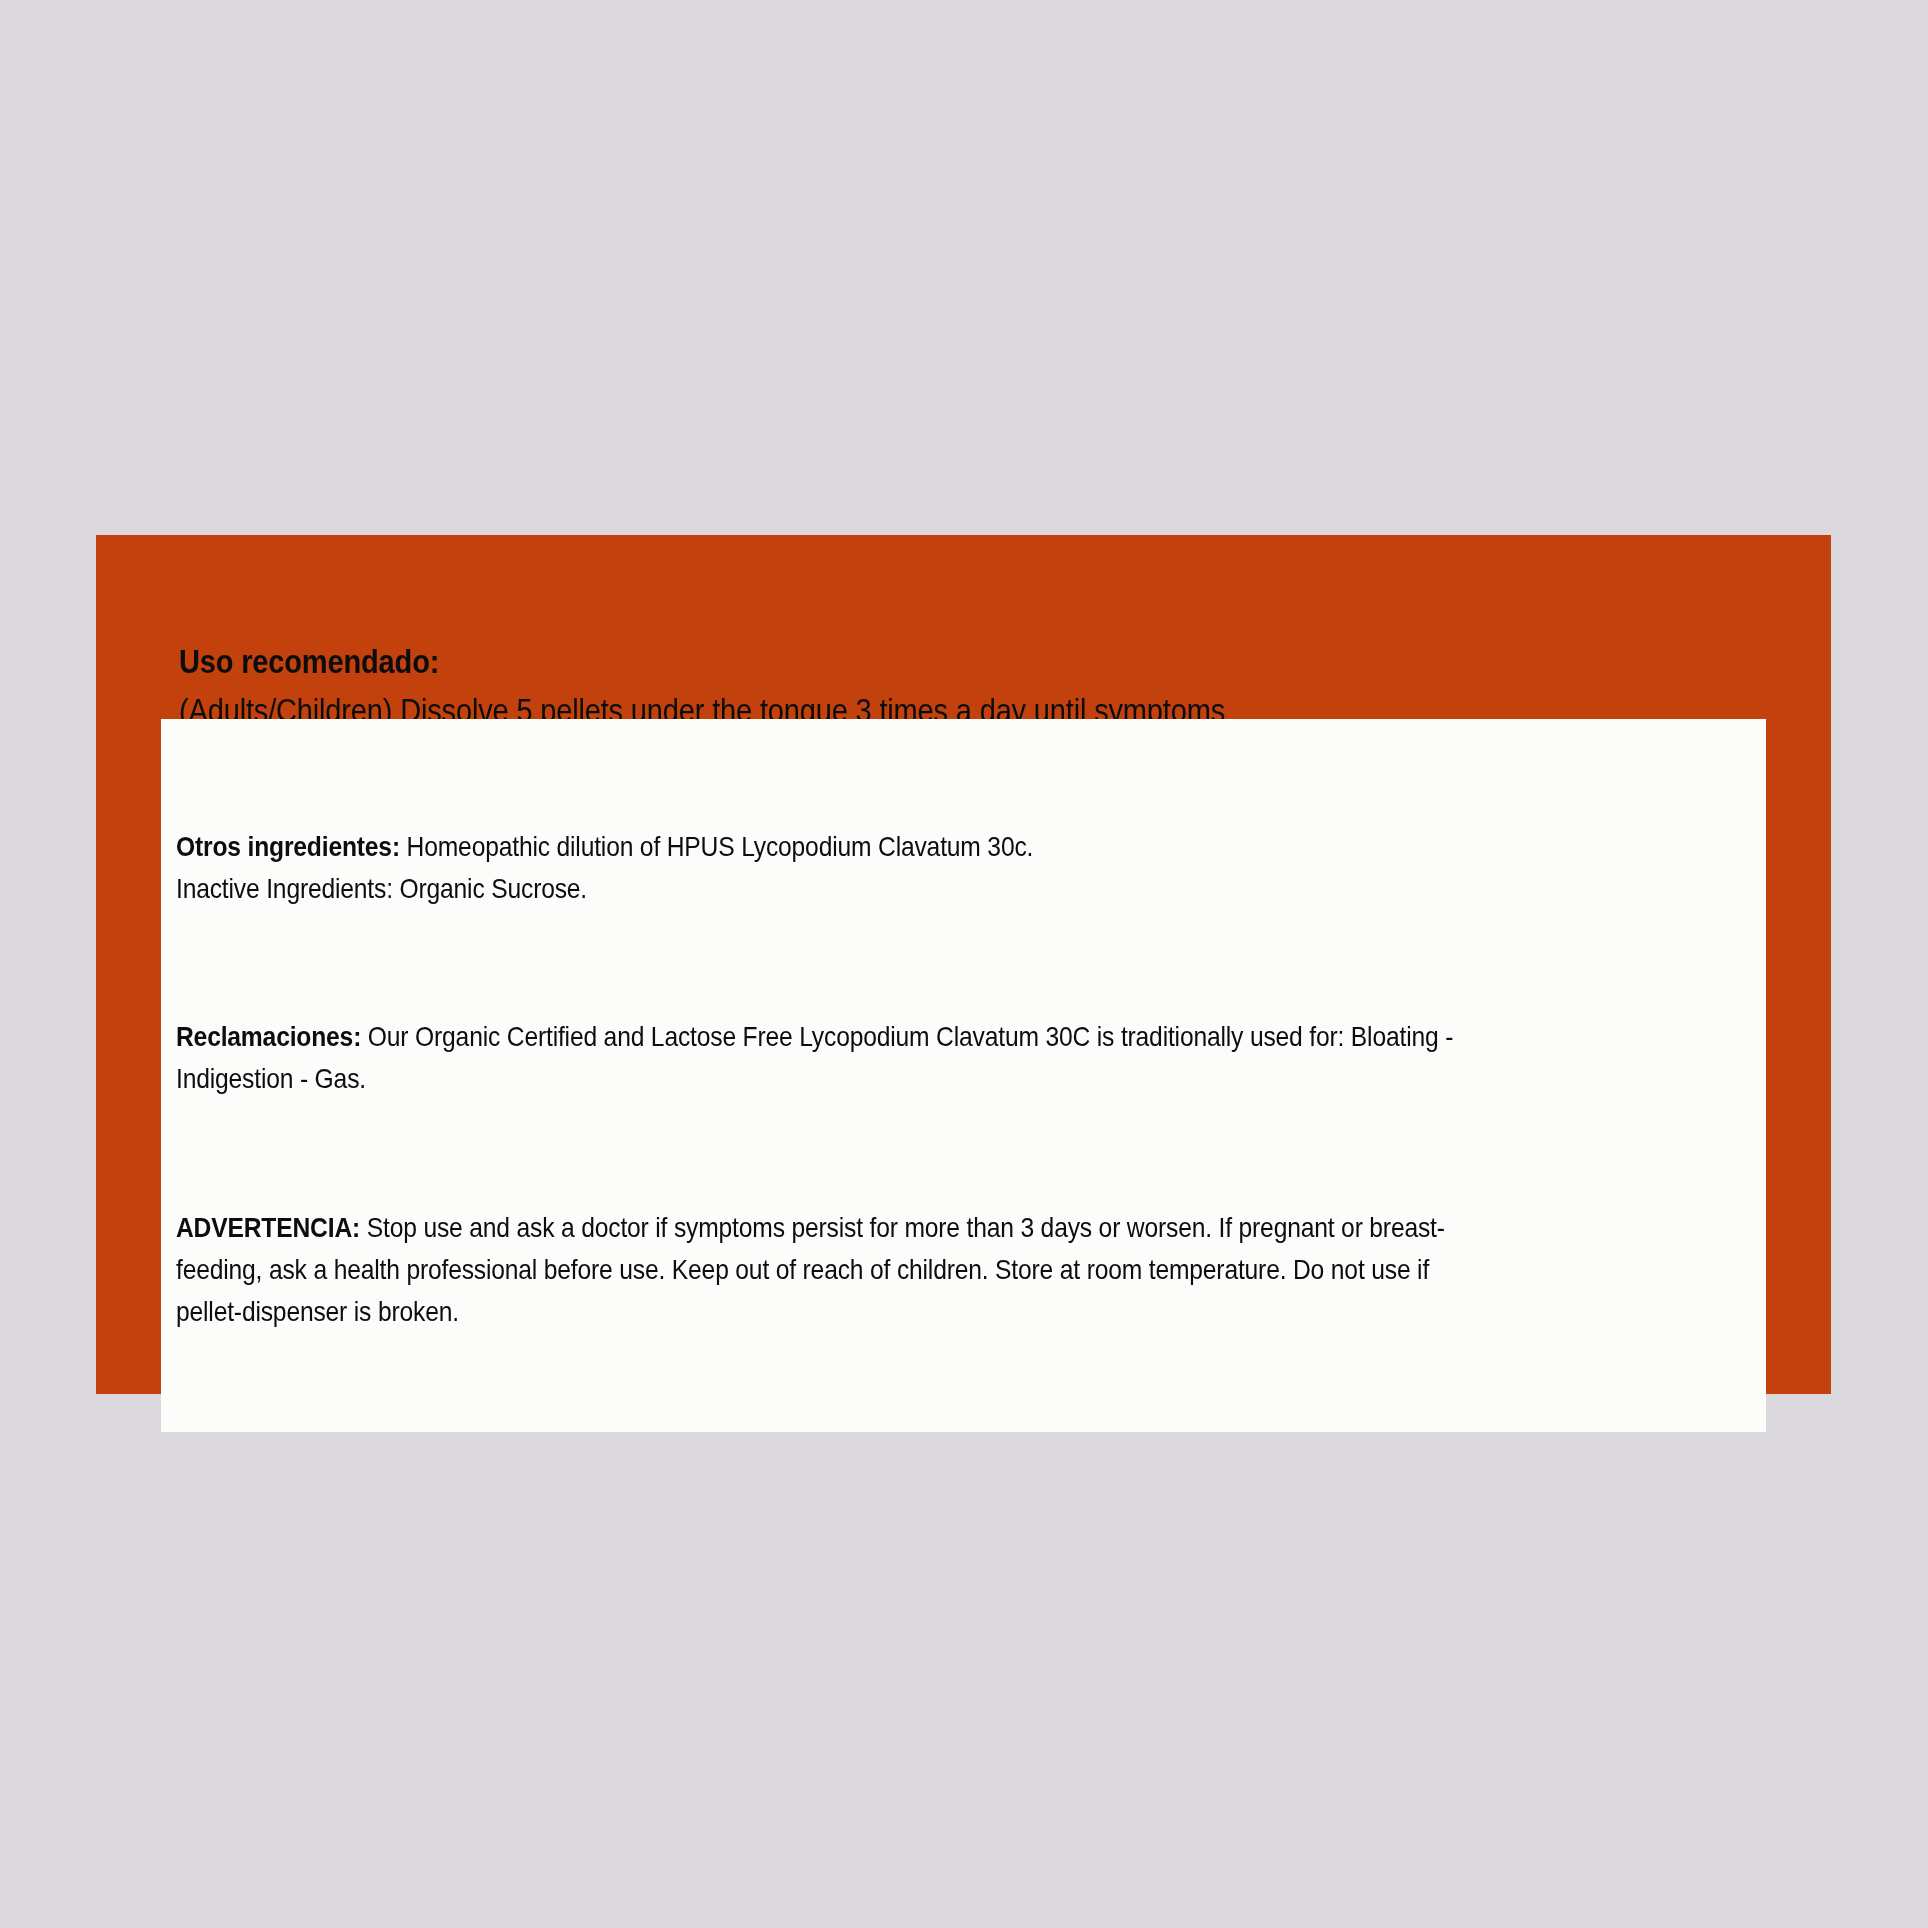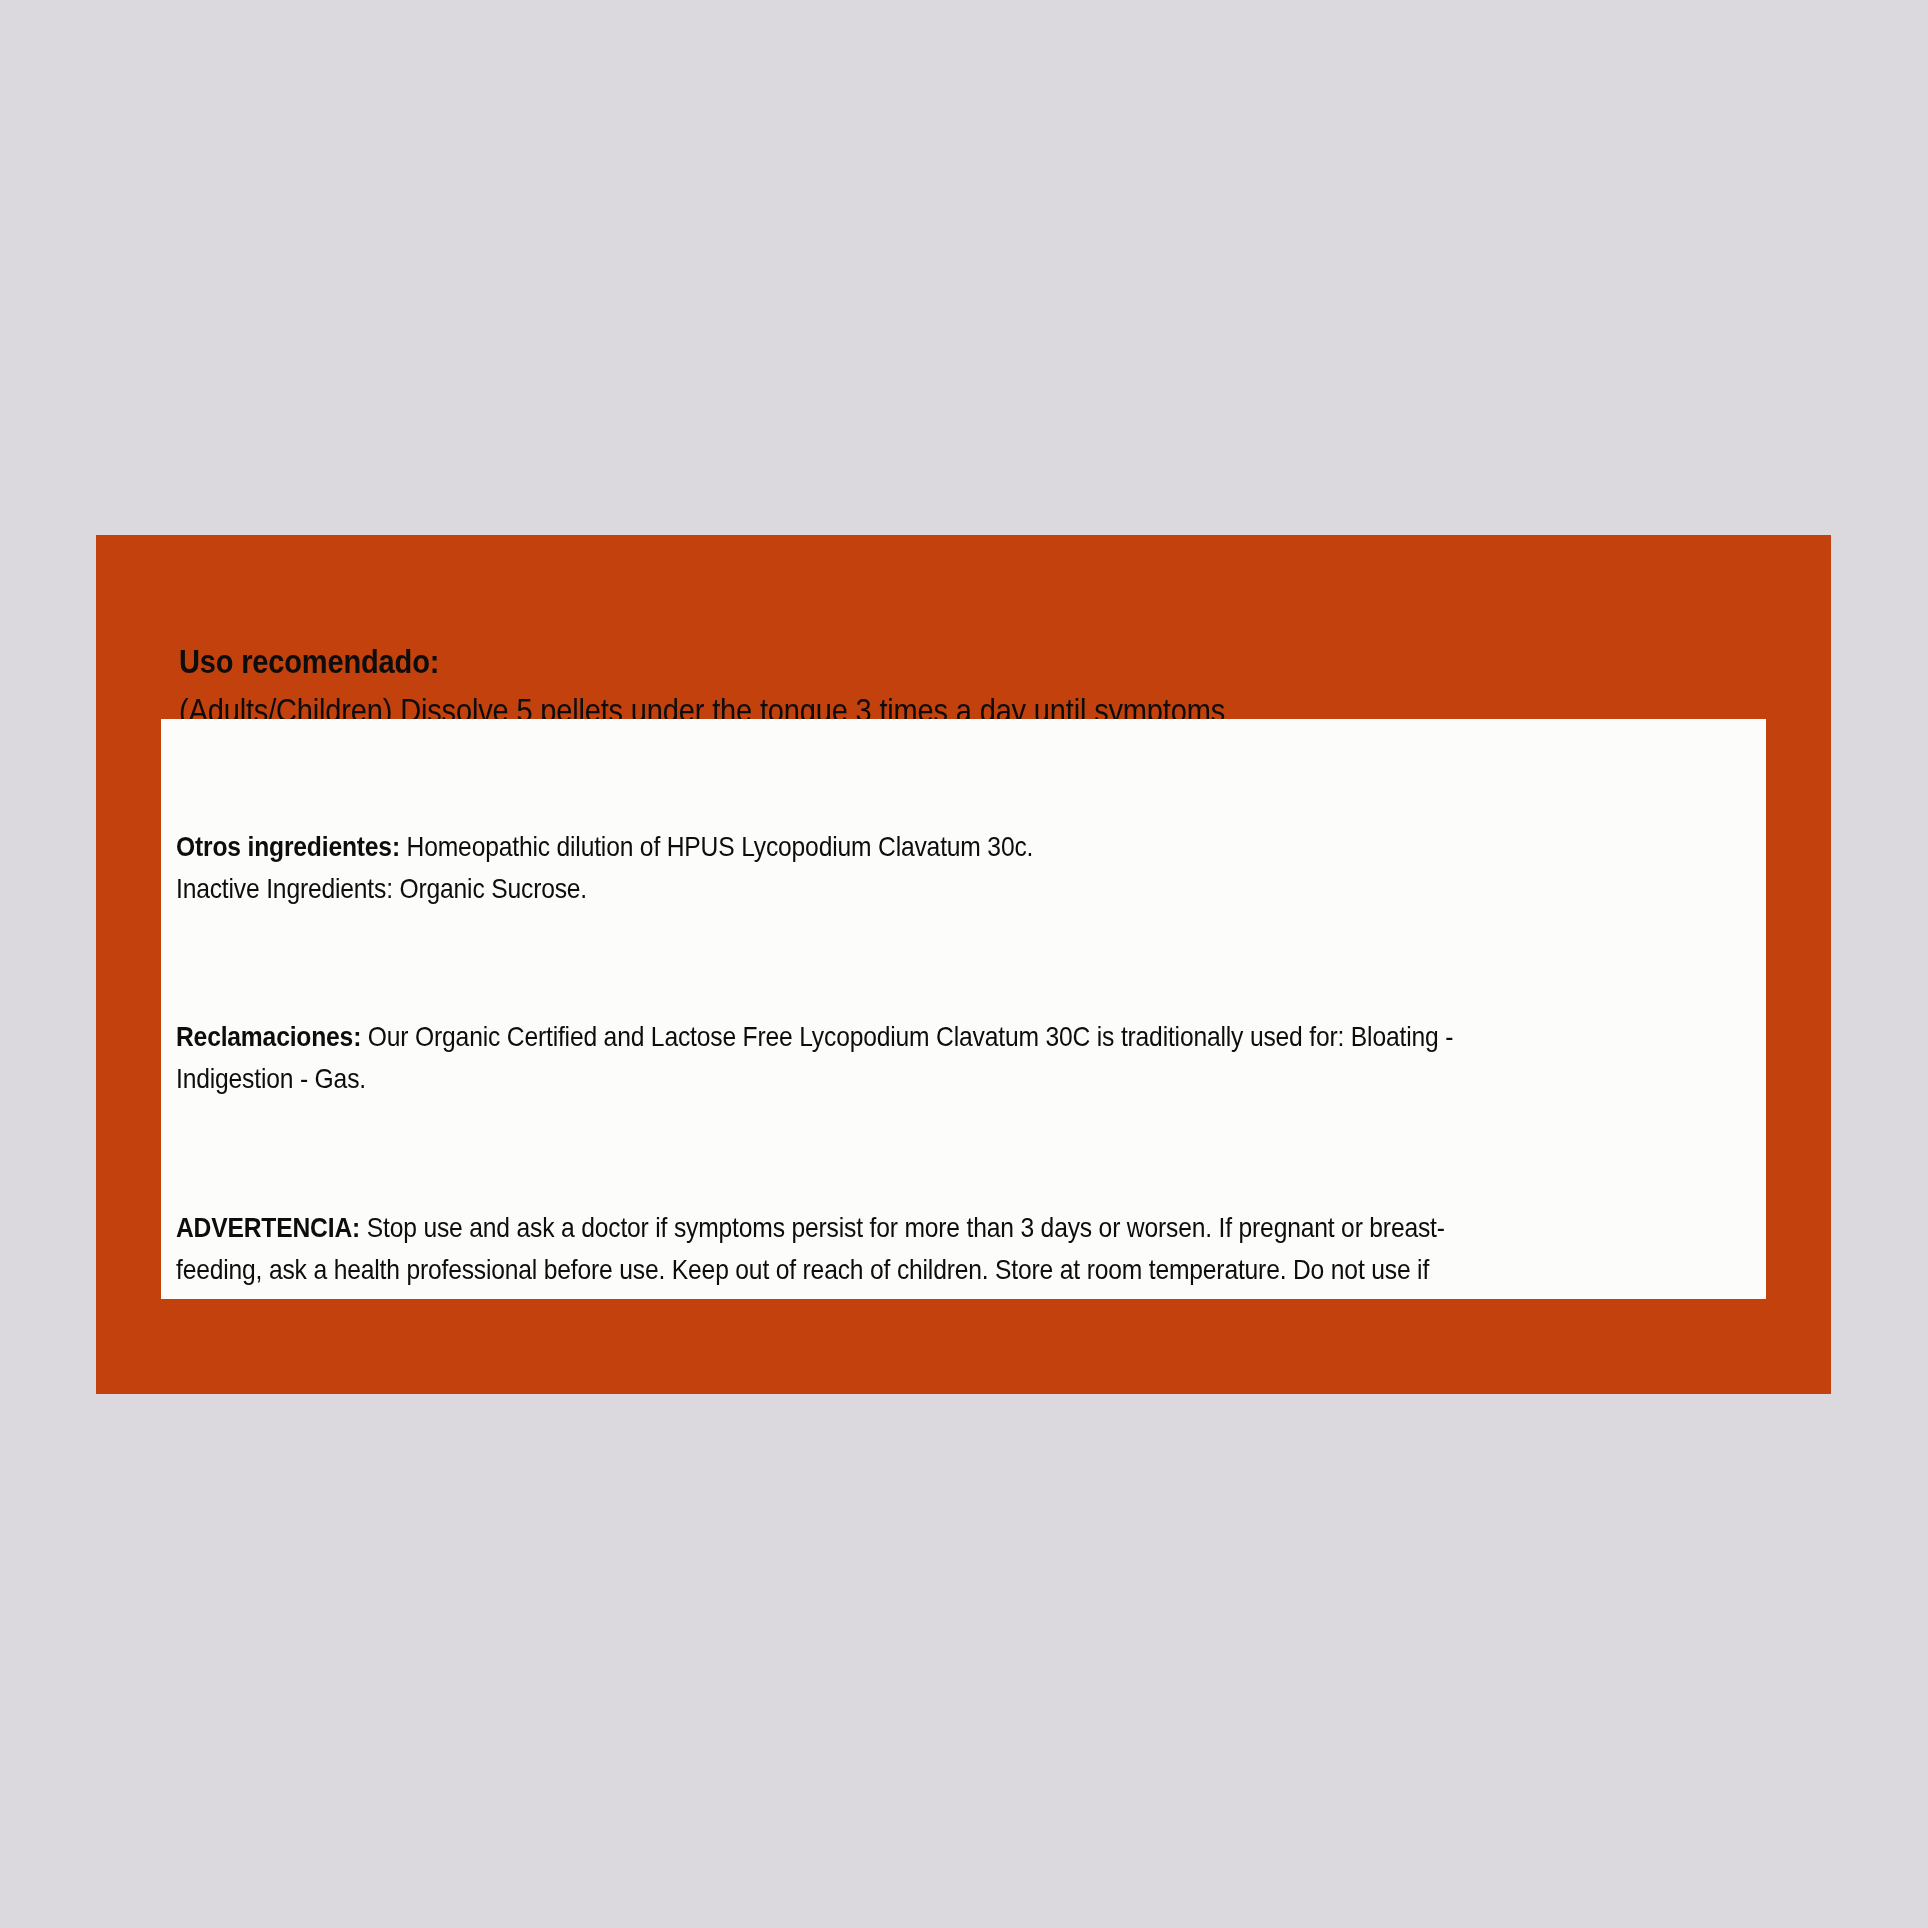--- a/index.html
+++ b/index.html
@@ -27,21 +27,21 @@
     position: absolute;
     left: 83px; top: 53px;
     width: 1815px;           
     font-size: 33px;
     line-height: 49px;
     letter-spacing: -0.2px;
   }
   .info-box {
     position: absolute;
     left: 65px; top: 184px;
-    width: 1605px; height: 580px;
+    width: 1605px; height: 713px;
     background: #fcfdfb;
     box-sizing: border-box;
     padding: 22.6px 19px 0 15px;
     overflow: hidden;
   }
   .info-inner {
     width: 1781px;           
     font-size: 28px;
     line-height: 42px;
     letter-spacing: -0.2px;

